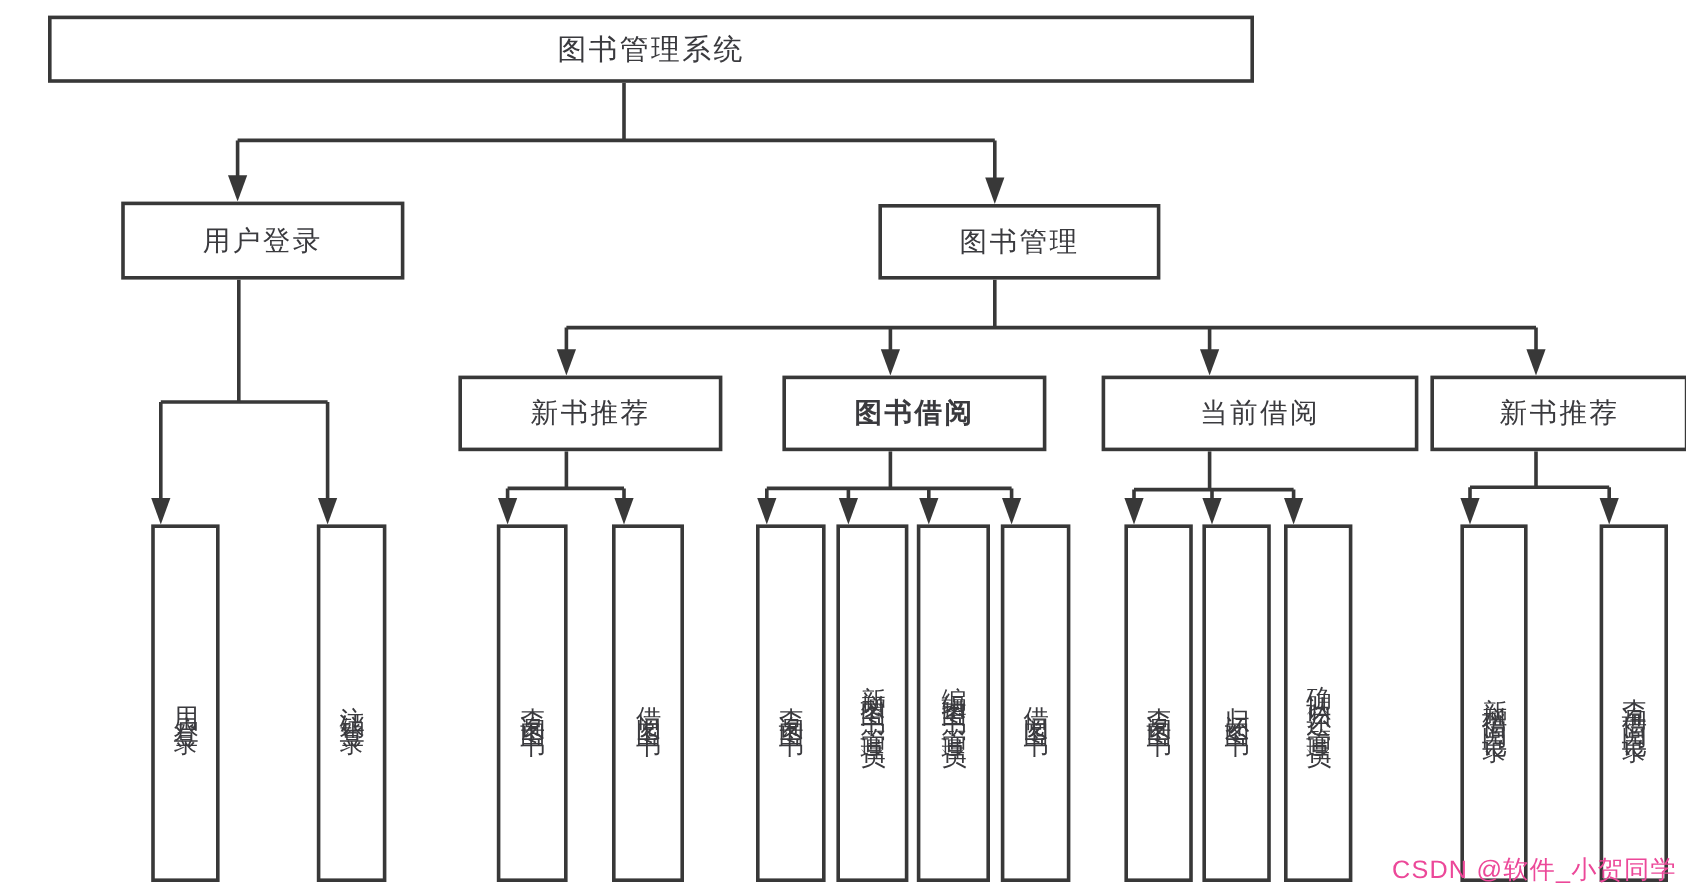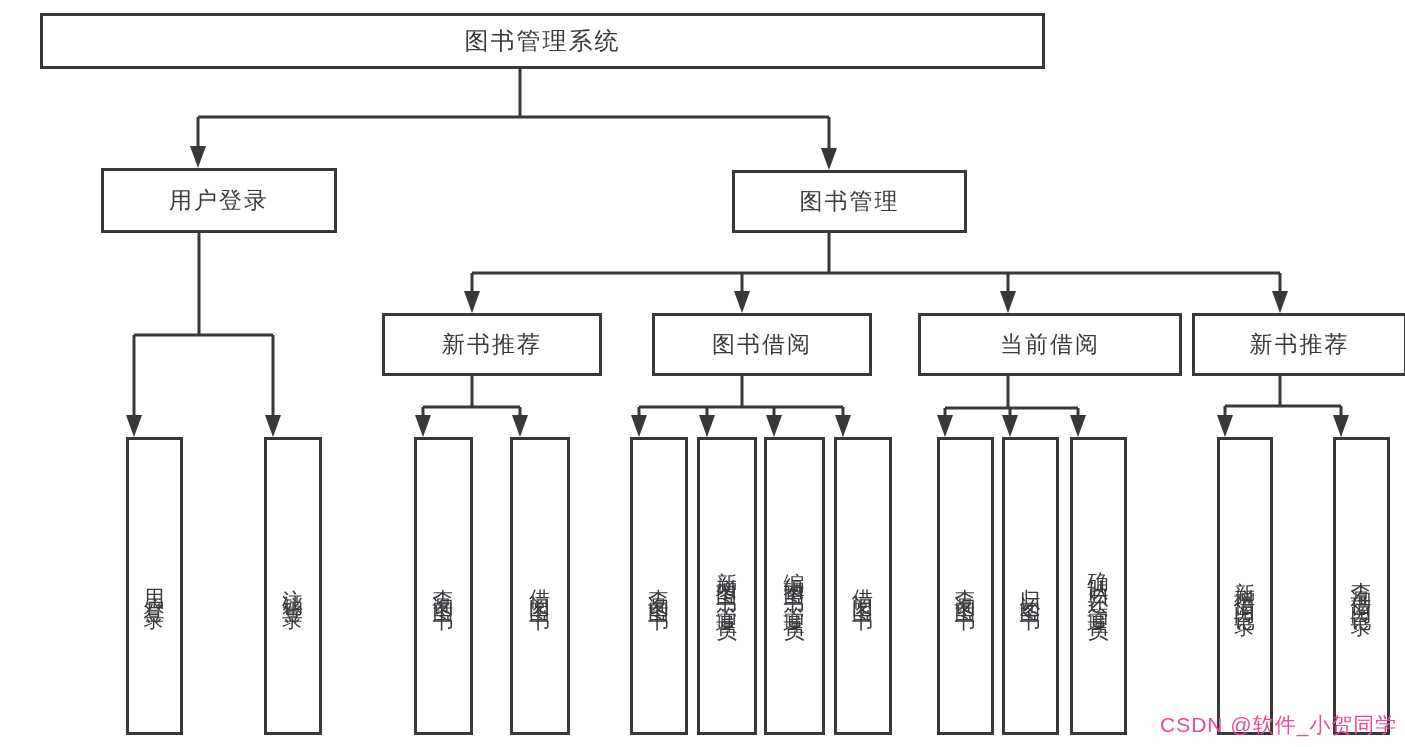--- a/index.html
+++ b/index.html
@@ -104,21 +104,21 @@
   <div class="node h-node" style="left:81px; top:168px; width:236px; height:65px;">
     <span>用户登录</span>
   </div>
   <div class="node h-node" style="left:712px; top:170px; width:235px; height:63px;">
     <span>图书管理</span>
   </div>
 
   <div class="node h-node" style="left:362px; top:313px; width:220px; height:63px;">
     <span>新书推荐</span>
   </div>
-  <div class="node h-node" style="left:632px; top:313px; width:220px; height:63px;">
+  <div class="node h-node" style="left:632px; top:313px; width:220px; height:63px;font-weight:bold;">
     <span>图书借阅</span>
   </div>
   <div class="node h-node" style="left:898px; top:313px; width:264px; height:63px;">
     <span>当前借阅</span>
   </div>
   <div class="node h-node" style="left:1172px; top:313px; width:215px; height:63px;">
     <span>新书推荐</span>
   </div>
 
   <div class="node leaf" style="left:106px; top:437px; width:57px; height:298px;">

